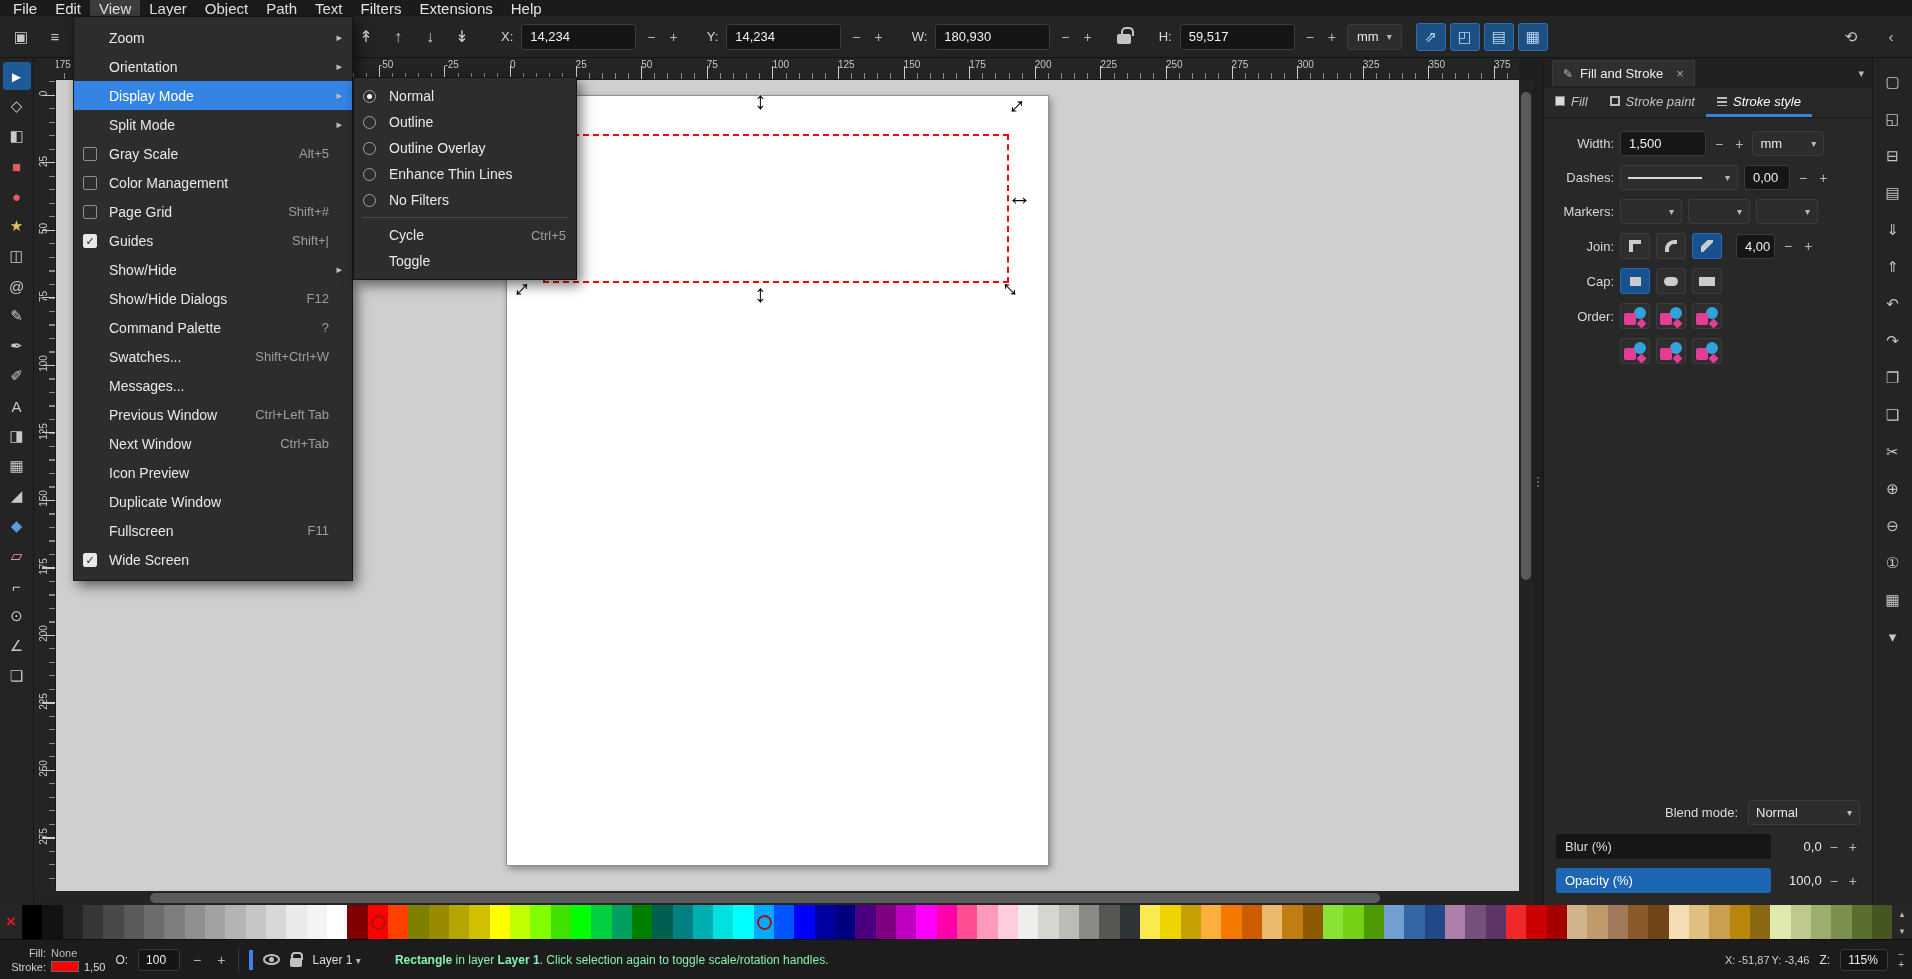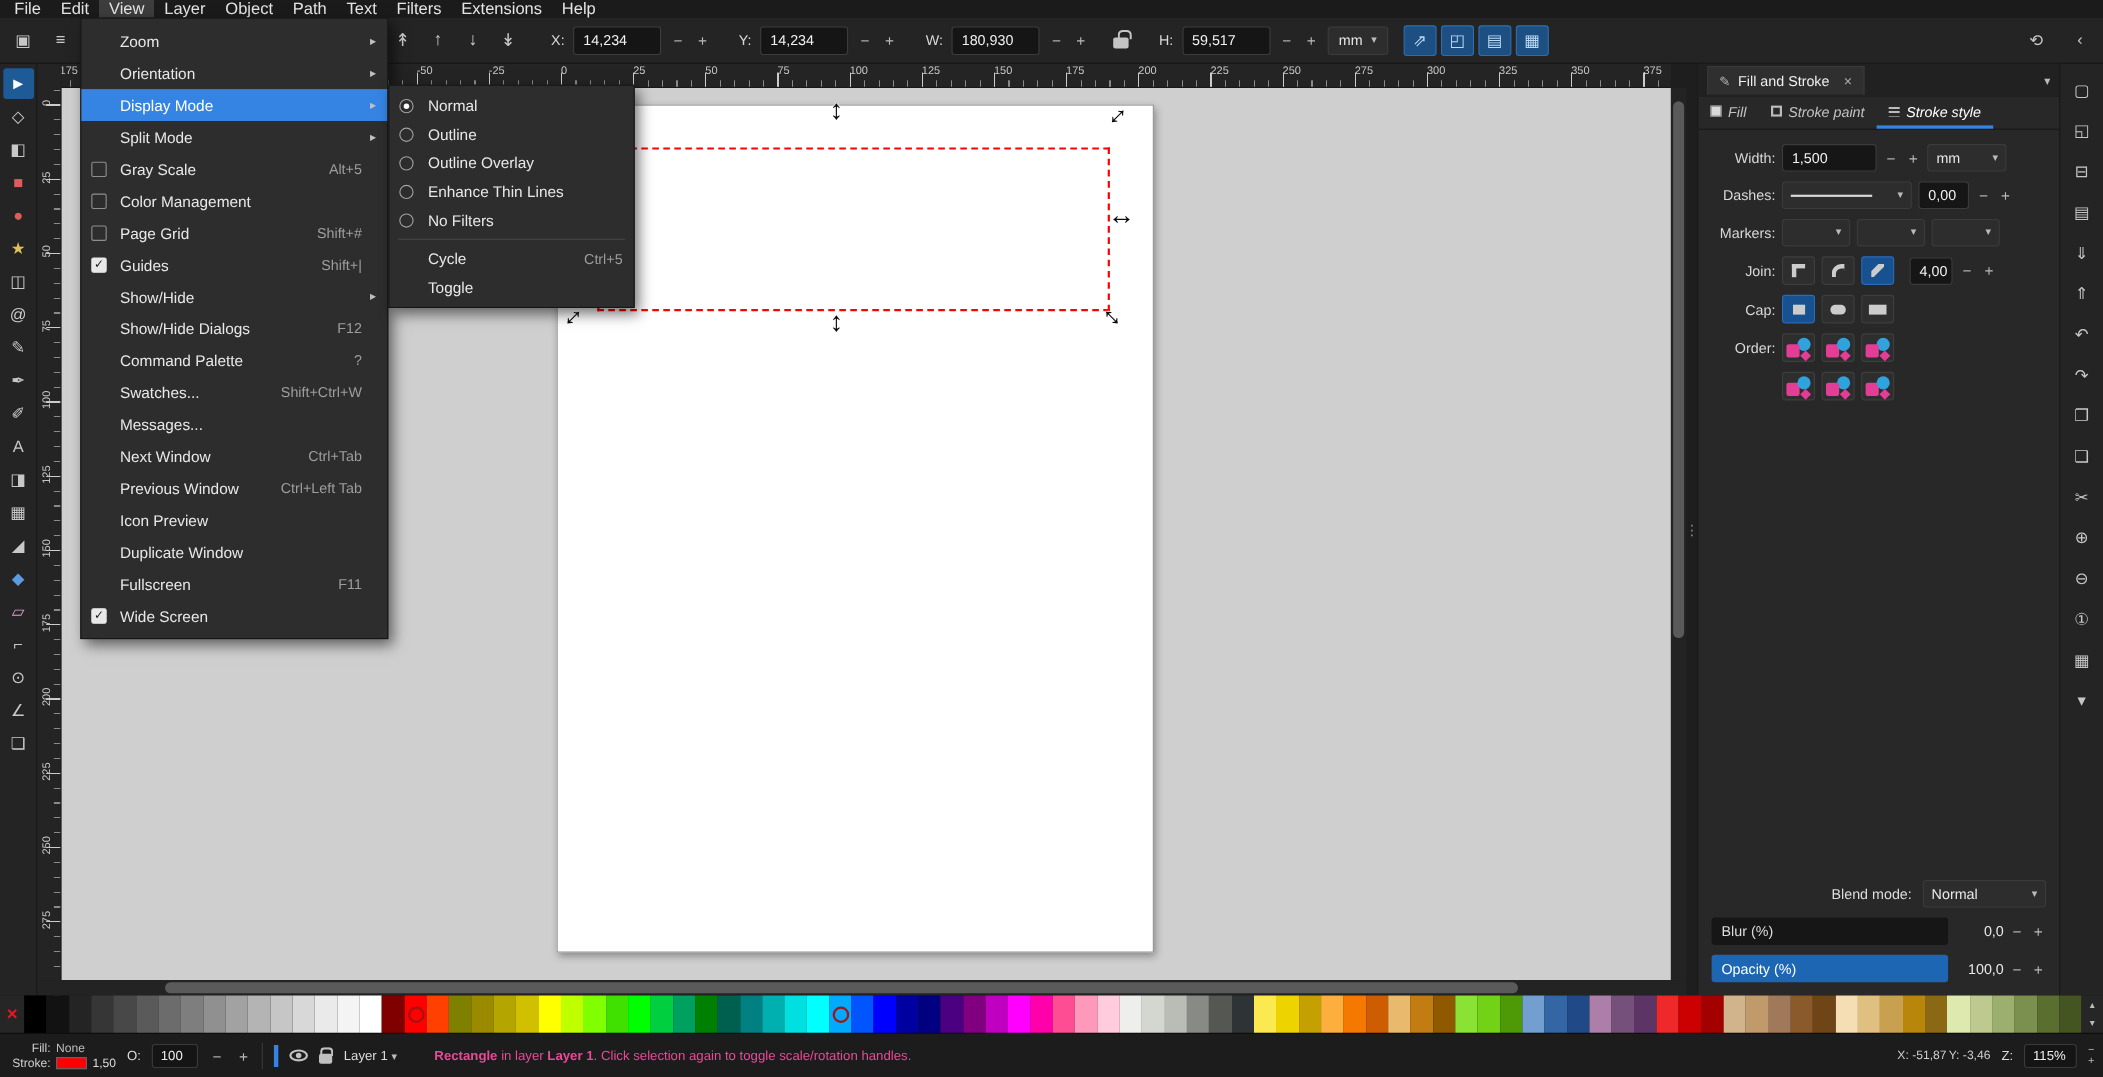--- a/index.html
+++ b/index.html
@@ -14,21 +14,21 @@
 .mb-item.active { background:#3d3d3d; }
 
 
 #toolbar { position:absolute; left:0; top:16px; width:1912px; height:42px; background:#242424;
   border-bottom:1px solid #141414; display:flex; align-items:center; padding:0 8px; gap:8px; }
 .tb-icon { width:26px; height:26px; display:flex; align-items:center; justify-content:center;
   color:#c8c8c8; font-size:15px; border-radius:3px; flex:none; }
 #tb-stack { display:flex; gap:6px; margin-left:277px; }
 #tb-stack .tb-icon { font-size:16px; }
 .fld-label { color:#d8d8d8; margin-left:18px; flex:none; }
-.fld { height:26px; width:80px; background:#151515; border:1px solid #3c3c3c; border-radius:3px;
+.fld { height:26px; width:115px; background:#151515; border:1px solid #3c3c3c; border-radius:3px;
   display:flex; align-items:center; padding:0 8px; color:#f0f0f0; flex:none; }
 .spin { color:#b8b8b8; padding:0 3px; font-size:14px; flex:none; }
 .unitdrop { height:26px; background:#2d2d2d; border:1px solid #3c3c3c; border-radius:3px;
   display:flex; align-items:center; gap:8px; padding:0 9px; color:#e8e8e8; flex:none; }
 .caret { font-size:10px; color:#bbb; }
 .lock { width:14px; height:10px; background:#c4c4c4; border-radius:2px; position:relative;
   margin:4px 2px 0 14px; flex:none; }
 .lock:before { content:""; position:absolute; left:4px; top:-7px; width:9px; height:7px;
   border:2px solid #c4c4c4; border-bottom:none; border-radius:5px 5px 0 0; }
 .tb-toggle { width:30px; height:28px; background:#1d4f82; border:1px solid #2d6eb0; border-radius:3px;
@@ -156,21 +156,21 @@
 .sw-stroke { width:28px; height:11px; border:1px solid #666; }
 .sb-fld { height:22px; background:#151515; border:1px solid #3a3a3a; border-radius:3px;
   display:flex; align-items:center; padding:0 7px; color:#eee; }
 .vdiv { width:1px; height:24px; background:#3a3a3a; }
 .layer-ind { width:4px; height:20px; background:#3584e4; }
 .eye { width:17px; height:11px; border:2px solid #c0c0c0; border-radius:50%; position:relative; }
 .eye:after { content:""; position:absolute; left:4px; top:1px; width:5px; height:5px; border-radius:50%; background:#c0c0c0; }
 .slock { width:12px; height:9px; background:#c0c0c0; border-radius:2px; position:relative; margin-top:5px; }
 .slock:before { content:""; position:absolute; left:1px; top:-6px; width:8px; height:6px;
   border:2px solid #c0c0c0; border-bottom:none; border-radius:4px 4px 0 0; }
-.sb-msg { flex:1; color:#ec4899; white-space:nowrap; overflow:hidden;padding-left:24px; }
+.sb-msg { flex:1; color:#86efac; white-space:nowrap; overflow:hidden;padding-left:24px; }
 .coords { display:flex; flex-direction:row; gap:2px; font-size:11px; color:#d0d0d0; align-items:flex-end; }
 .zspin { display:flex; flex-direction:column; font-size:10px; color:#bbb; line-height:10px; }
 
 
 #view-menu { position:absolute; left:73px; top:16px; width:280px; background:#2d2d2d;
   border:1px solid #161616; box-shadow:4px 5px 12px rgba(0,0,0,0.55); padding:6px 0; z-index:99; font-size:14px; }
 .mi { height:29px; display:flex; align-items:center; padding:0 10px 0 9px; color:#e8e8e8; }
 .mi.hl { background:#3584e4; color:#fff; }
 .mi-check { width:26px; flex:none; display:flex; align-items:center; }
 .cb { width:14px; height:14px; border:1px solid #8f8f8f; border-radius:2px; font-size:11px;
@@ -764,32 +764,32 @@
       <span class="mi-arrow"></span>
     </div>
     <div class="mi">
       <span class="mi-check"></span>
       <span class="mi-label">Messages...</span>
       <span class="mi-short"></span>
       <span class="mi-arrow"></span>
     </div>
     <div class="mi">
       <span class="mi-check"></span>
+      <span class="mi-label">Previous Window</span>
+      <span class="mi-short">Ctrl+Left Tab</span>
+      <span class="mi-arrow"></span>
+    </div>
+    <div class="mi">
+      <span class="mi-check"></span>
       <span class="mi-label">Next Window</span>
       <span class="mi-short">Ctrl+Tab</span>
       <span class="mi-arrow"></span>
     </div>
     <div class="mi">
       <span class="mi-check"></span>
-      <span class="mi-label">Previous Window</span>
-      <span class="mi-short">Ctrl+Left Tab</span>
-      <span class="mi-arrow"></span>
-    </div>
-    <div class="mi">
-      <span class="mi-check"></span>
       <span class="mi-label">Icon Preview</span>
       <span class="mi-short"></span>
       <span class="mi-arrow"></span>
     </div>
     <div class="mi">
       <span class="mi-check"></span>
       <span class="mi-label">Duplicate Window</span>
       <span class="mi-short"></span>
       <span class="mi-arrow"></span>
     </div>

